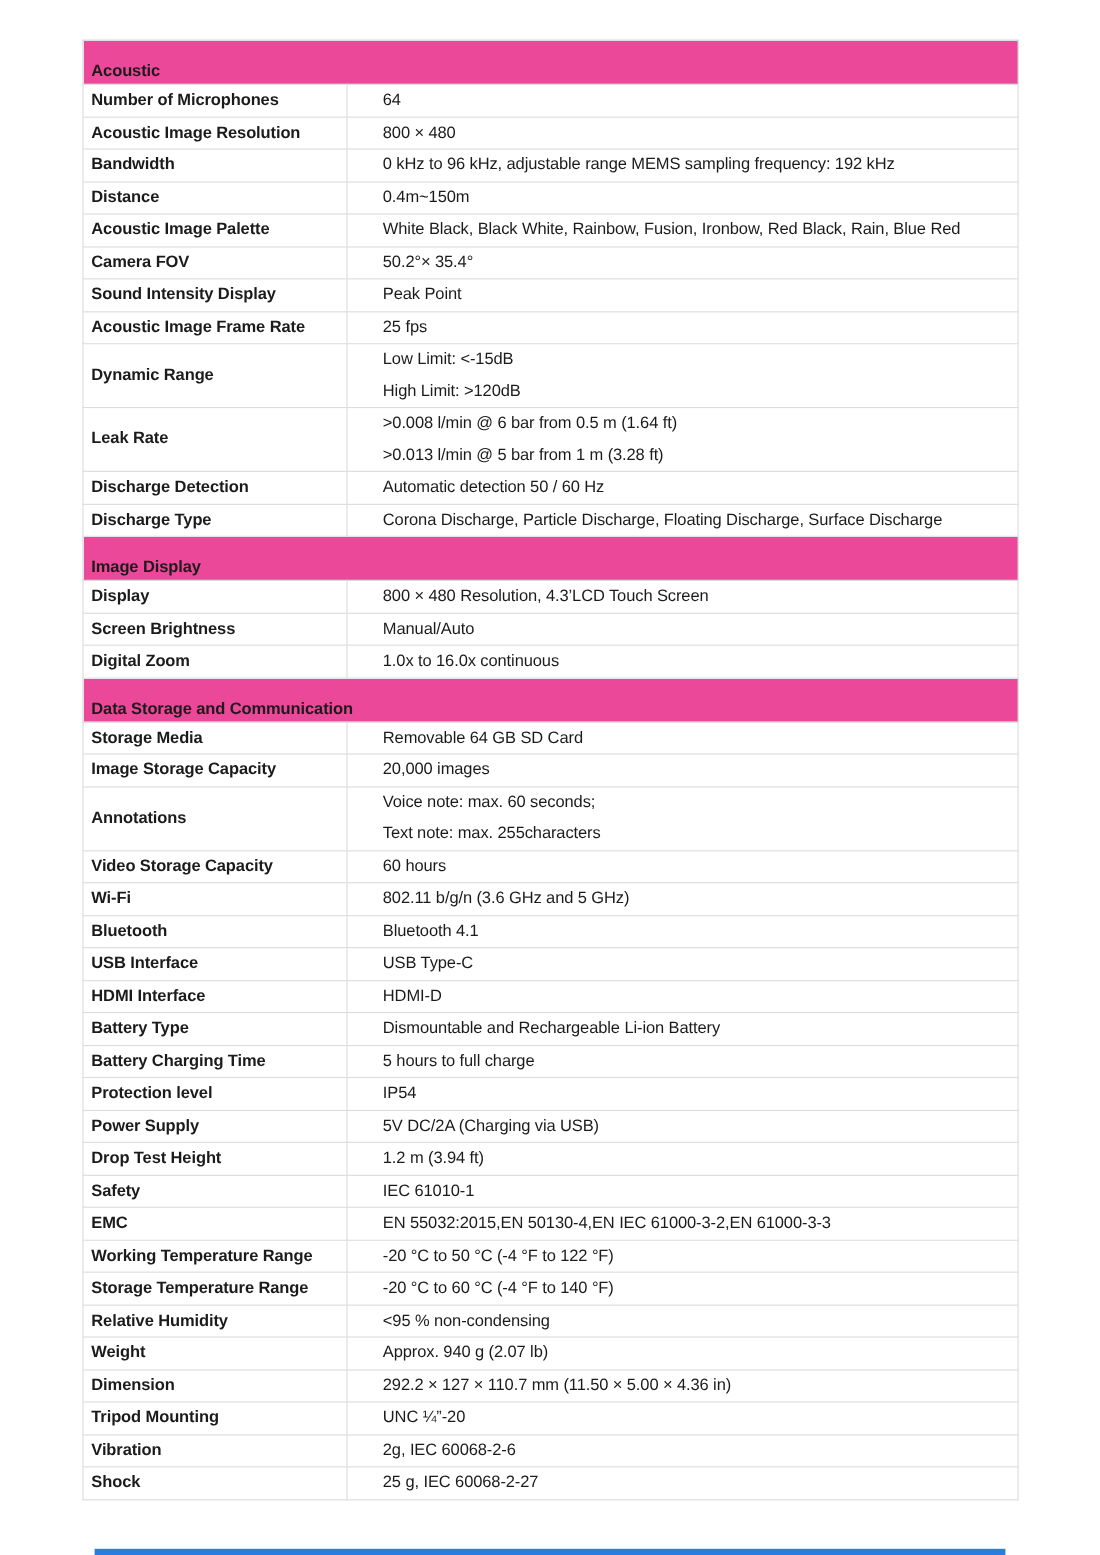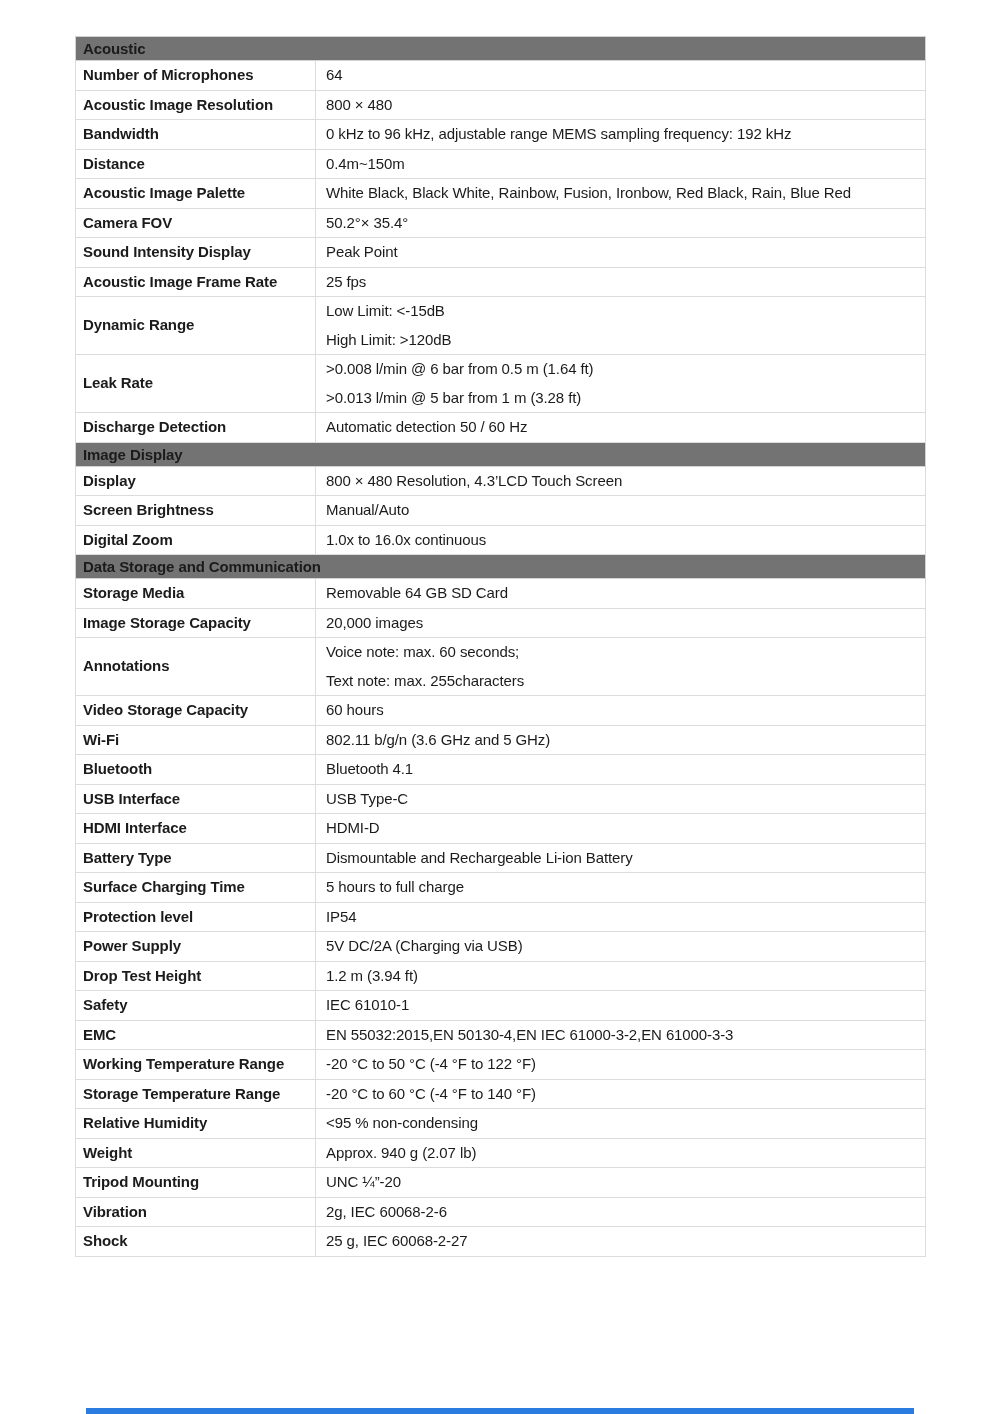--- a/index.html
+++ b/index.html
@@ -20,39 +20,40 @@
   }
   td {
     border: 1px solid #dcdcdc;
     color: #1b1b1b;
     font-size: 15px;
     letter-spacing: -0.1px;
     vertical-align: middle;
     overflow: hidden;
   }
   td.section-cell {
-    background: #737373;
+    background: #ec4899;
     border-color: #d2d2d2;
     font-weight: bold;
     height: 23px;
     line-height: 23px;
-    padding: 0 6px 0 7px;
+    padding: 16px 6px 0 7px;
     white-space: nowrap;
   }
   td.label-cell {
     padding: 0 6px 0 7px;
     line-height: 28.5px;
     white-space: nowrap;
     font-weight: bold;
   }
   td.value-cell { padding: 0 6px 0 10px; }
   .val-line {
     height: 28.5px;
     line-height: 28.5px;
     white-space: nowrap;
+    margin-left: 22px;
   }
   .accent-bar {
     position: absolute;
     left: 86px;
     width: 828px;
     height: 6px;
     bottom: 0;
   }
 </style>
 </head>
@@ -130,20 +131,26 @@
             <div class="val-line">&gt;0.013 l/min @ 5 bar from 1 m (3.28 ft)</div>
           </td>
         </tr>
         <tr>
           <td class="label-cell">Discharge Detection</td>
           <td class="value-cell">
             <div class="val-line">Automatic detection 50 / 60 Hz</div>
           </td>
         </tr>
         <tr>
+          <td class="label-cell">Discharge Type</td>
+          <td class="value-cell">
+            <div class="val-line">Corona Discharge, Particle Discharge, Floating Discharge, Surface Discharge</div>
+          </td>
+        </tr>
+        <tr>
           <td class="section-cell" colspan="2">Image Display</td>
         </tr>
         <tr>
           <td class="label-cell">Display</td>
           <td class="value-cell">
             <div class="val-line">800 × 480 Resolution, 4.3’LCD Touch Screen</div>
           </td>
         </tr>
         <tr>
           <td class="label-cell">Screen Brightness</td>
@@ -209,21 +216,21 @@
             <div class="val-line">HDMI-D</div>
           </td>
         </tr>
         <tr>
           <td class="label-cell">Battery Type</td>
           <td class="value-cell">
             <div class="val-line">Dismountable and Rechargeable Li-ion Battery</div>
           </td>
         </tr>
         <tr>
-          <td class="label-cell">Surface Charging Time</td>
+          <td class="label-cell">Battery Charging Time</td>
           <td class="value-cell">
             <div class="val-line">5 hours to full charge</div>
           </td>
         </tr>
         <tr>
           <td class="label-cell">Protection level</td>
           <td class="value-cell">
             <div class="val-line">IP54</div>
           </td>
         </tr>
@@ -266,20 +273,26 @@
         <tr>
           <td class="label-cell">Relative Humidity</td>
           <td class="value-cell">
             <div class="val-line">&lt;95 % non-condensing</div>
           </td>
         </tr>
         <tr>
           <td class="label-cell">Weight</td>
           <td class="value-cell">
             <div class="val-line">Approx. 940 g (2.07 lb)</div>
+          </td>
+        </tr>
+        <tr>
+          <td class="label-cell">Dimension</td>
+          <td class="value-cell">
+            <div class="val-line">292.2 × 127 × 110.7 mm (11.50 × 5.00 × 4.36 in)</div>
           </td>
         </tr>
         <tr>
           <td class="label-cell">Tripod Mounting</td>
           <td class="value-cell">
             <div class="val-line">UNC ¼”-20</div>
           </td>
         </tr>
         <tr>
           <td class="label-cell">Vibration</td>

